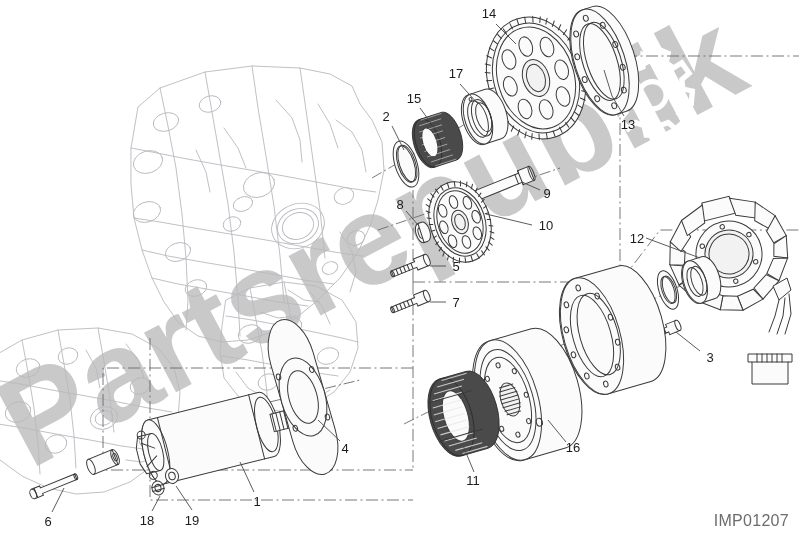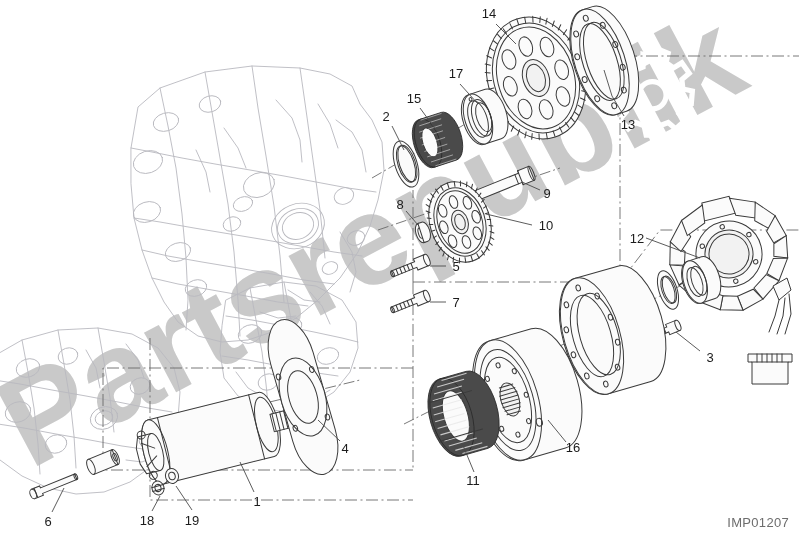--- a/index.html
+++ b/index.html
@@ -36,21 +36,21 @@
   .callout {
     font-family: "Liberation Sans", sans-serif;
     font-size: 13px;
     fill: #1c1c1c;
   }
   .code {
     position: absolute;
     right: 10px;
     bottom: 8px;
     font-family: "Liberation Sans", sans-serif;
-    font-size: 13px;
+    font-size: 16px;
     color: #6d6d6d;
     letter-spacing: 0.3px;
   }
 </style>
 </head>
 <body>
 
 <div id="stage">
 
   <svg width="799" height="538">

